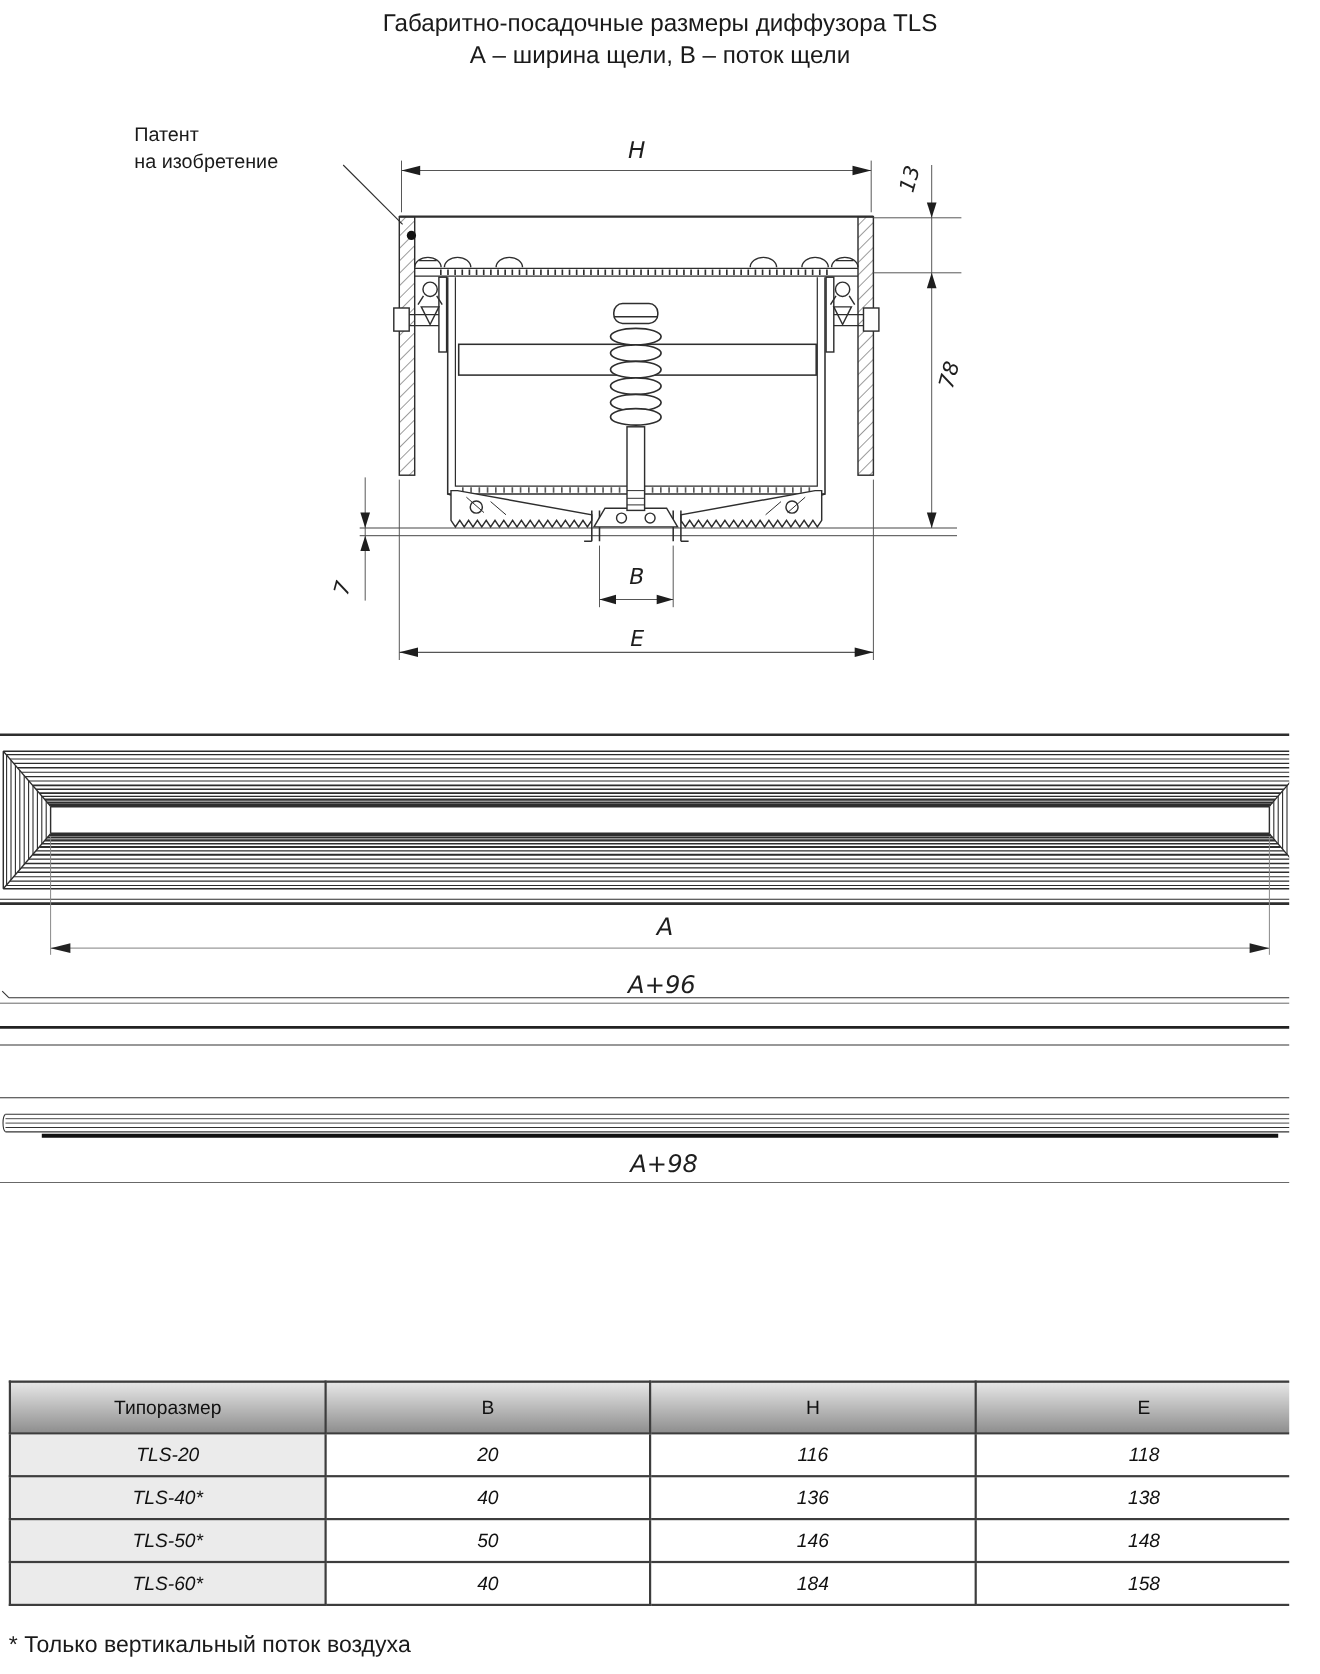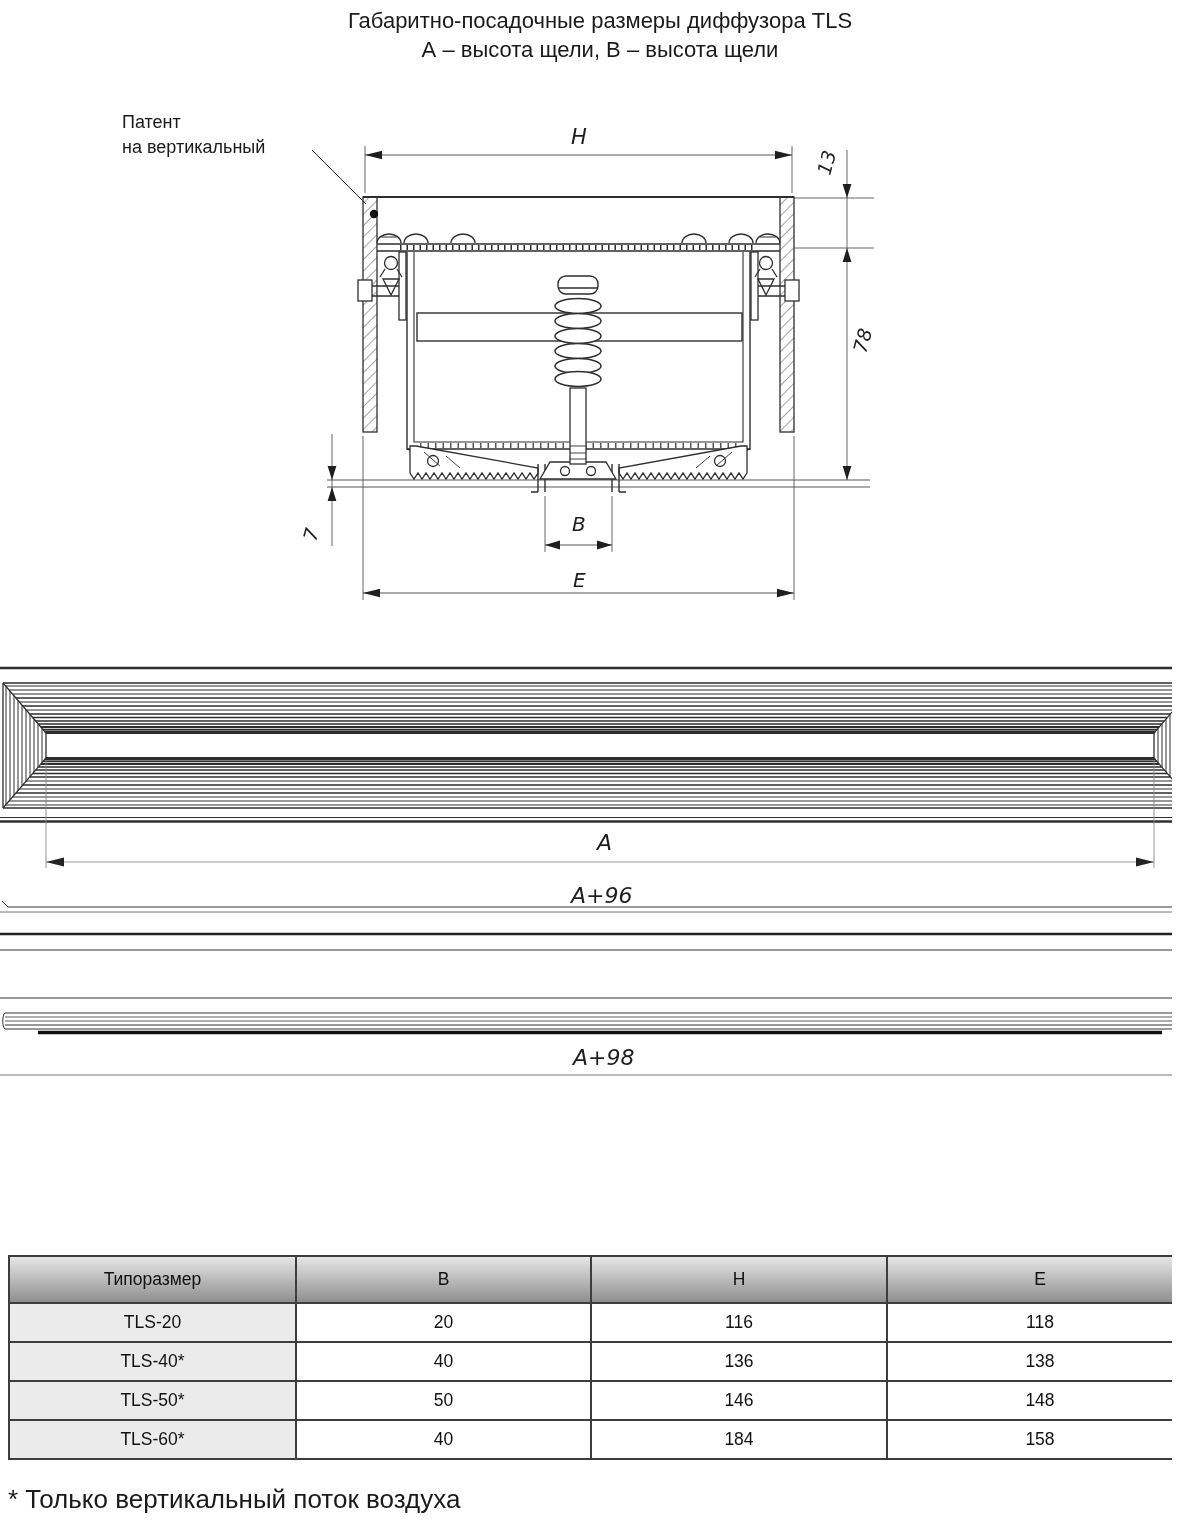--- a/index.html
+++ b/index.html
@@ -1,45 +1,45 @@
 <!DOCTYPE html>
 <html><head>
 <meta charset="utf-8">
 <style>
   html,body{margin:0;padding:0;background:#fff;}
   #screen{position:relative;width:1172px;height:1522px;background:#fff;overflow:hidden;
           font-family:"Liberation Sans",sans-serif;color:#111;}
   .abs{position:absolute;}
   #title{top:6px;left:0;width:1200px;text-align:center;font-size:22px;line-height:29px;color:#1a1a1a;}
   #patent{top:110px;left:122px;font-size:18px;line-height:25px;color:#1a1a1a;}
-  #footnote{top:1484px;left:8px;font-size:26px;color:#1a1a1a;}
+  #footnote{top:1484px;left:8px;font-size:21px;color:#1a1a1a;}
   #drawing{top:0;left:0;}
   svg text.dim{font-family:"DejaVu Sans",sans-serif;font-style:italic;fill:#1e1e1e;}
   
   #tblwrap{top:1255px;left:8px;}
   table.spec{border-collapse:collapse;table-layout:fixed;width:1184px;font-size:17.5px;color:#111;}
   table.spec th,table.spec td{border:2px solid #3d3d3d;text-align:center;padding:0;}
   table.spec th{height:45px;font-weight:normal;
     background:linear-gradient(180deg,#e6e6e6 0%,#bfbfbf 45%,#8f8f8f 100%);}
-  table.spec td{height:37px;background:#fff;}
+  table.spec td{height:37px;background:#fff;font-style:italic;}
   table.spec td.c1{background:#ebebeb;}
 </style>
 </head>
 <body>
 
 <div id="screen">
 
   <div id="title" class="abs">
     <div>Габаритно-посадочные размеры диффузора TLS</div>
-    <div>А – высота щели, В – высота щели</div>
+    <div>А – ширина щели, В – поток щели</div>
   </div>
 
   <div id="patent" class="abs">
     <div>Патент</div>
-    <div>на вертикальный</div>
+    <div>на изобретение</div>
   </div>
 
   <svg id="drawing" class="abs" width="1200" height="1160" viewBox="0 0 1200 1160">
     <defs>
       <pattern id="hatch" width="8" height="8" patternUnits="userSpaceOnUse" patternTransform="rotate(45)">
         <line x1="0" y1="0" x2="0" y2="8" stroke="#4a4a4a" stroke-width="1"></line>
       </pattern>
     </defs>
 
     <g stroke="#2e2e2e" fill="none" stroke-width="1.3">

